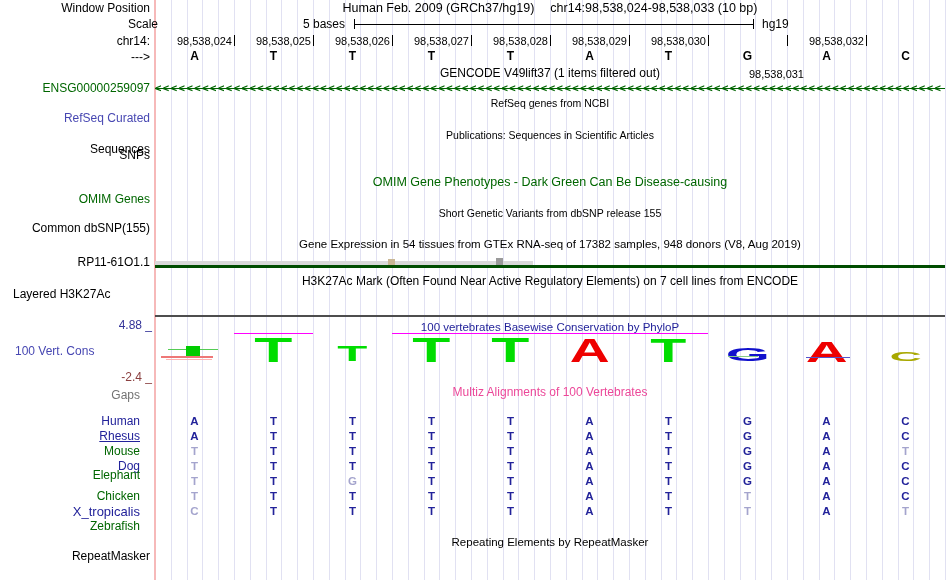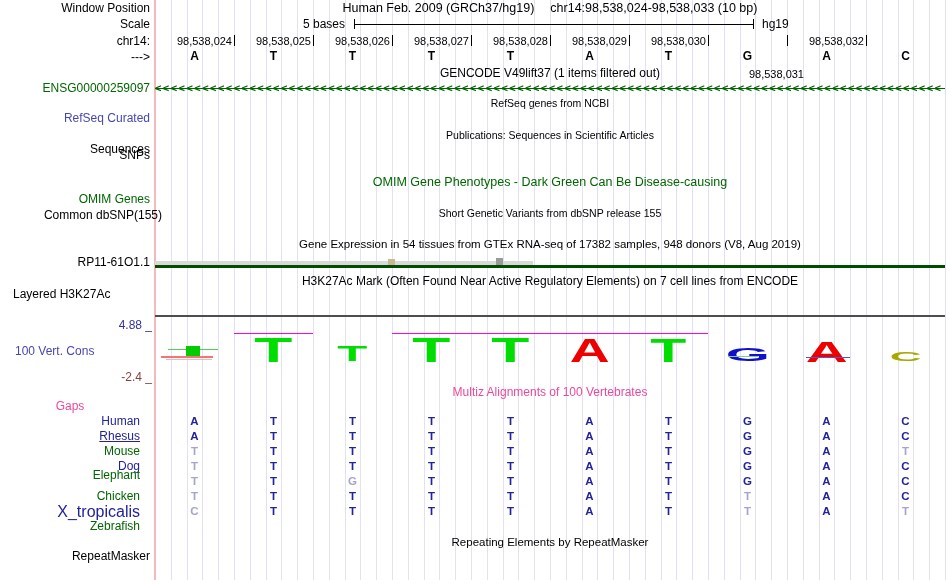--- a/index.html
+++ b/index.html
@@ -44,21 +44,21 @@
 
 <div id="stage">
   <div id="gridlines"></div>
   <div id="marker-line"></div>
 
   <div class="side-label" style="top:2px;">Window Position</div>
   <div class="center-note" style="top:2px;font-size:12.5px;">
     <span>Human Feb. 2009 (GRCh37/hg19)</span><span style="display:inline-block;width:16px;"></span><span>chr14:98,538,024-98,538,033 (10 bp)</span>
   </div>
 
-  <div class="side-label" style="top:18px;">Scale</div>
+  <div class="side-label" style="top:18px;padding-left:8px;">Scale</div>
   <div class="abs" style="top:18px;left:155px;width:190px;text-align:right;font-size:12px;line-height:13px;">5 bases</div>
   <div id="scale-bar-line" style="left:354px;width:399px;"></div>
   <div class="scale-tick" style="left:354px;"></div>
   <div class="scale-tick" style="left:753px;"></div>
   <div class="abs" style="top:18px;left:762px;font-size:12px;line-height:13px;">hg19</div>
 
   <div class="side-label" style="top:35px;">chr14:</div>
   <div class="abs" id="position-row" style="left:0;top:0;width:950px;height:0;">
       <div class="pos-number" style="position: absolute; left: 170px; top: 35px;">98,538,024</div>
       <div class="pos-tick" style="position: absolute; left: 234px; top: 35px;"></div>
@@ -103,36 +103,37 @@
   <div class="side-label" style="top: 112px; color: rgb(71, 71, 178);">RefSeq Curated</div>
 
   <div class="center-note" style="top:129px;font-size:10.5px;">Publications: Sequences in Scientific Articles</div>
   <div class="side-label" style="top:143px;">Sequences</div>
   <div class="side-label" style="top:149px;">SNPs</div>
 
   <div class="center-note" style="top: 176px; font-size: 12.5px; color: rgb(0, 102, 0);">OMIM Gene Phenotypes - Dark Green Can Be Disease-causing</div>
   <div class="side-label" style="top: 193px; color: rgb(0, 102, 0);">OMIM Genes</div>
 
   <div class="center-note" style="top:207px;font-size:10.5px;">Short Genetic Variants from dbSNP release 155</div>
-  <div class="side-label" style="top:209px;padding-left:12px;">Common dbSNP(155)</div>
+  <div class="side-label" style="top:222px;">Common dbSNP(155)</div>
 
   <div class="center-note" style="top:238px;font-size:11.5px;">Gene Expression in 54 tissues from GTEx RNA-seq of 17382 samples, 948 donors (V8, Aug 2019)</div>
   <div class="side-label" style="top:256px;">RP11-61O1.1</div>
   <div class="abs" id="gtex-graphics">
       <div class="mark" style="position: absolute; left: 155px; top: 261px; width: 378px; height: 4px; background: rgb(217, 217, 217);"></div>
       <div class="mark" style="position: absolute; left: 388px; top: 259px; width: 7px; height: 6px; background: rgb(201, 183, 149);"></div>
       <div class="mark" style="position: absolute; left: 496px; top: 258px; width: 7px; height: 7px; background: rgb(154, 154, 154);"></div>
       <div class="mark" style="position: absolute; left: 155px; top: 265px; width: 790px; height: 3px; background: rgb(0, 77, 0);"></div>
     </div>
 
   <div class="center-note" style="top:275px;font-size:12px;">H3K27Ac Mark (Often Found Near Active Regulatory Elements) on 7 cell lines from ENCODE</div>
   <div class="side-label leftal" style="top:288px;left:13px;">Layered H3K27Ac</div>
   <div id="divider"></div>
 
   <div class="side-label" style="top: 319px; width: 152px; color: rgb(51, 51, 153);" id="cons-max">4.88 _</div>
+  <div class="center-note" style="top: 321px; font-size: 11.5px; color: rgb(34, 34, 154);" id="cons-title">100 vertebrates Basewise Conservation by PhyloP</div>
   <div class="side-label leftal" style="top: 345px; left: 15px; color: rgb(71, 71, 178);" id="cons-label">100 Vert. Cons</div>
   <div class="side-label" style="top: 371px; width: 152px; color: rgb(139, 64, 64);" id="cons-min">-2.4 _</div>
   <div class="abs" id="cons-logo">
       <div class="logo-letter" style="position: absolute; left: 233.5px; top: 337.836px;"><span style="color: rgb(0, 221, 0); transform: scale(2.077, 1.187); transform-origin: 50% 100%;">T</span></div>
       <div class="logo-letter" style="position: absolute; left: 312.5px; top: 334.822px;"><span style="color: rgb(0, 221, 0); transform: scale(1.639, 0.731); transform-origin: 50% 100%;">T</span></div>
       <div class="logo-letter" style="position: absolute; left: 391.5px; top: 337.534px;"><span style="color: rgb(0, 221, 0); transform: scale(2.077, 1.142); transform-origin: 50% 100%;">T</span></div>
       <div class="logo-letter" style="position: absolute; left: 470.5px; top: 337.534px;"><span style="color: rgb(0, 221, 0); transform: scale(2.077, 1.142); transform-origin: 50% 100%;">T</span></div>
       <div class="logo-letter" style="position: absolute; left: 549.5px; top: 337.233px;"><span style="color: rgb(238, 0, 0); transform: scale(1.843, 1.096); transform-origin: 50% 100%;">A</span></div>
       <div class="logo-letter" style="position: absolute; left: 628.5px; top: 337.233px;"><span style="color: rgb(0, 221, 0); transform: scale(1.967, 1.096); transform-origin: 50% 100%;">T</span></div>
       <div class="logo-letter" style="position: absolute; left: 707.5px; top: 333.918px;"><span style="color: rgb(17, 17, 204); transform: scale(1.888, 0.594); transform-origin: 50% 100%;">G</span></div>
@@ -142,21 +143,21 @@
       <div class="clip-line" style="position: absolute; left: 392px; width: 316px;"></div>
       <div class="mark" style="position: absolute; left: 168px; top: 349px; width: 50px; height: 1px; background: rgb(85, 204, 85);"></div>
       <div class="mark" style="position: absolute; left: 186px; top: 346px; width: 14px; height: 10px; background: rgb(0, 204, 0);"></div>
       <div class="mark" style="position: absolute; left: 161px; top: 356px; width: 52px; height: 2px; background: rgb(238, 119, 119);"></div>
       <div class="mark" style="position: absolute; left: 166px; top: 359px; width: 46px; height: 1px; background: rgb(255, 179, 179);"></div>
       <div class="mark" style="position: absolute; left: 728px; top: 356px; width: 30px; height: 1px; background: rgb(136, 204, 136);"></div>
       <div class="mark" style="position: absolute; left: 806px; top: 357px; width: 44px; height: 1px; background: rgb(85, 85, 204);"></div>
     </div>
 
   <div class="center-note" style="top: 386px; font-size: 12px; color: #ec4899;" id="multiz-title">Multiz Alignments of 100 Vertebrates</div>
-  <div class="side-label" style="top: 400px; width: 140px; color: #ec4899; text-align: center;" id="gaps-label">Gaps</div>
+  <div class="side-label" style="top: 389px; width: 140px; color: #737373;" id="gaps-label">Gaps</div>
   <div class="abs" id="alignment">
       <div style="position: absolute; left: 0px; top: 415px; width: 140px; text-align: right; font-size: 12px; line-height: 13px; color: rgb(34, 34, 154);">Human</div>
       <div class="aln-base" style="position: absolute; left: 183.5px; top: 415px; color: rgb(34, 34, 154);">A</div>
       <div class="aln-base" style="position: absolute; left: 262.5px; top: 415px; color: rgb(34, 34, 154);">T</div>
       <div class="aln-base" style="position: absolute; left: 341.5px; top: 415px; color: rgb(34, 34, 154);">T</div>
       <div class="aln-base" style="position: absolute; left: 420.5px; top: 415px; color: rgb(34, 34, 154);">T</div>
       <div class="aln-base" style="position: absolute; left: 499.5px; top: 415px; color: rgb(34, 34, 154);">T</div>
       <div class="aln-base" style="position: absolute; left: 578.5px; top: 415px; color: rgb(34, 34, 154);">A</div>
       <div class="aln-base" style="position: absolute; left: 657.5px; top: 415px; color: rgb(34, 34, 154);">T</div>
       <div class="aln-base" style="position: absolute; left: 736.5px; top: 415px; color: rgb(34, 34, 154);">G</div>
@@ -210,21 +211,21 @@
       <div class="aln-base" style="position: absolute; left: 183.5px; top: 490px; color: rgb(164, 164, 205);">T</div>
       <div class="aln-base" style="position: absolute; left: 262.5px; top: 490px; color: rgb(34, 34, 154);">T</div>
       <div class="aln-base" style="position: absolute; left: 341.5px; top: 490px; color: rgb(34, 34, 154);">T</div>
       <div class="aln-base" style="position: absolute; left: 420.5px; top: 490px; color: rgb(34, 34, 154);">T</div>
       <div class="aln-base" style="position: absolute; left: 499.5px; top: 490px; color: rgb(34, 34, 154);">T</div>
       <div class="aln-base" style="position: absolute; left: 578.5px; top: 490px; color: rgb(34, 34, 154);">A</div>
       <div class="aln-base" style="position: absolute; left: 657.5px; top: 490px; color: rgb(34, 34, 154);">T</div>
       <div class="aln-base" style="position: absolute; left: 736.5px; top: 490px; color: rgb(164, 164, 205);">T</div>
       <div class="aln-base" style="position: absolute; left: 815.5px; top: 490px; color: rgb(34, 34, 154);">A</div>
       <div class="aln-base" style="position: absolute; left: 894.5px; top: 490px; color: rgb(34, 34, 154);">C</div>
-      <div style="position: absolute; left: 0px; top: 505px; width: 140px; text-align: right; font-size: 16px; line-height: 13px; color: rgb(34, 34, 154);">X_tropicalis</div>
+      <div style="position: absolute; left: 0px; top: 505px; width: 140px; text-align: right; font-size: 13px; line-height: 13px; color: rgb(34, 34, 154);">X_tropicalis</div>
       <div class="aln-base" style="position: absolute; left: 183.5px; top: 505px; color: rgb(164, 164, 205);">C</div>
       <div class="aln-base" style="position: absolute; left: 262.5px; top: 505px; color: rgb(34, 34, 154);">T</div>
       <div class="aln-base" style="position: absolute; left: 341.5px; top: 505px; color: rgb(34, 34, 154);">T</div>
       <div class="aln-base" style="position: absolute; left: 420.5px; top: 505px; color: rgb(34, 34, 154);">T</div>
       <div class="aln-base" style="position: absolute; left: 499.5px; top: 505px; color: rgb(34, 34, 154);">T</div>
       <div class="aln-base" style="position: absolute; left: 578.5px; top: 505px; color: rgb(34, 34, 154);">A</div>
       <div class="aln-base" style="position: absolute; left: 657.5px; top: 505px; color: rgb(34, 34, 154);">T</div>
       <div class="aln-base" style="position: absolute; left: 736.5px; top: 505px; color: rgb(164, 164, 205);">T</div>
       <div class="aln-base" style="position: absolute; left: 815.5px; top: 505px; color: rgb(34, 34, 154);">A</div>
       <div class="aln-base" style="position: absolute; left: 894.5px; top: 505px; color: rgb(164, 164, 205);">T</div>

